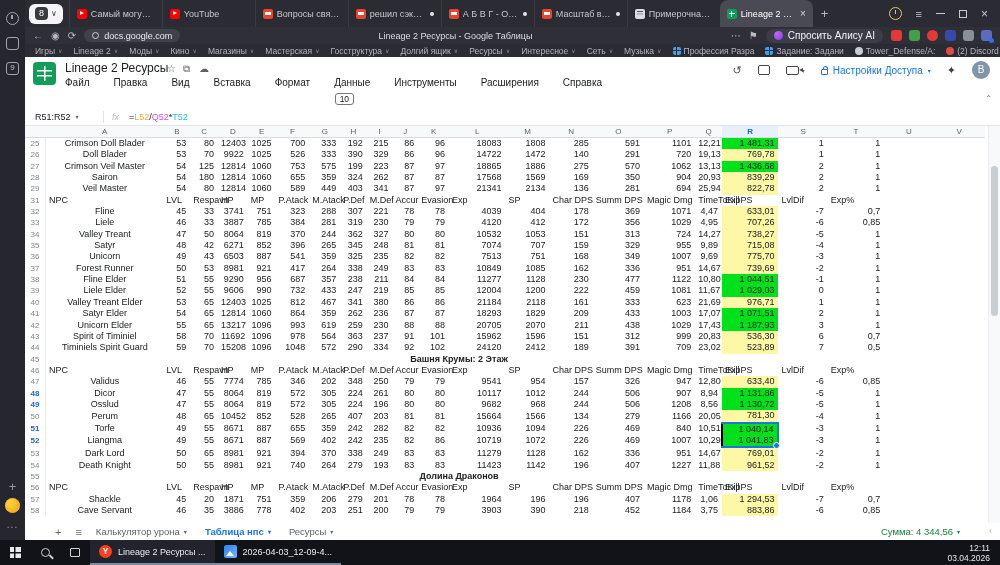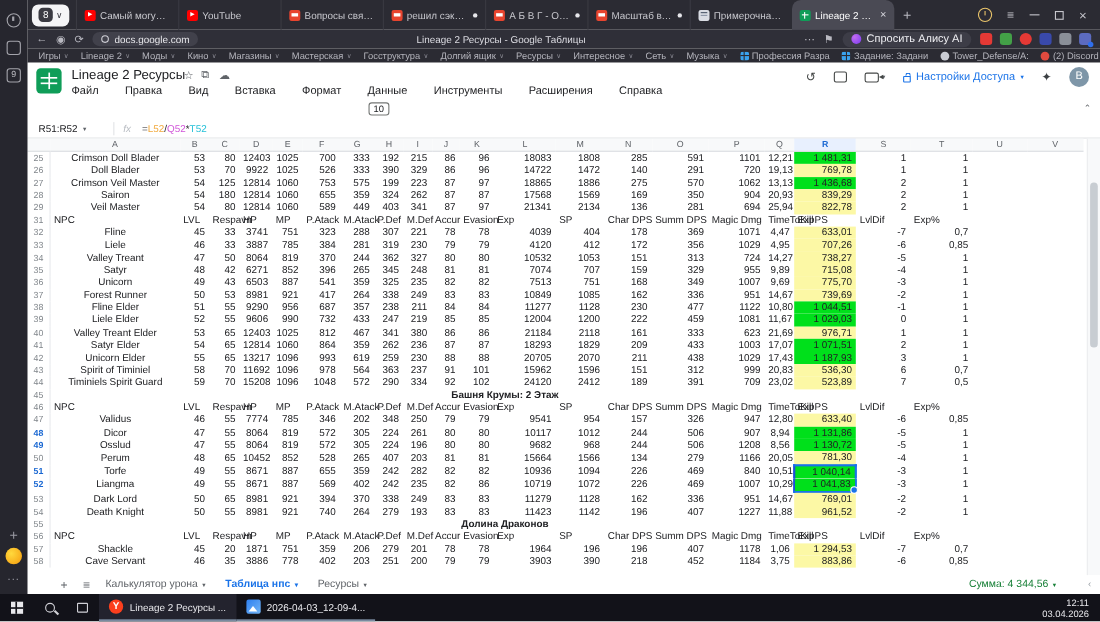--- a/index.html
+++ b/index.html
@@ -111,21 +111,21 @@
 tr.letters td { background:#f8f9fa; border-bottom:1px solid #dadce0; color:#5f6368; font-size:8px; text-align:center; height:11px; line-height:11px; padding:0; }
 tr.letters td.selcol { background:#e8f0fe; color:#1967d2; font-weight:bold; }
 td.gut { color:#80868b; font-size:8px; text-align:center; border-right:1px solid #e8eaed; background:#fff; padding:0; }
 td.gut.selnum { color:#1967d2; font-weight:bold; }
 td.acell { text-align:center; }
 td.num { text-align:right; padding-right:4px; }
 td.hdr { text-align:left; }
 td.hdr-r { text-align:right; padding-right:4px; }
 td.g { background:#00e01b; }
 td.y { background:#fcf8a5; }
-td.selR { border-left:2px solid #1d4ed8; border-right:2px solid #1a73e8; }
+td.selR { border-left:2px solid #000000; border-right:2px solid #1a73e8; }
 td.selR-top { border-top:2px solid #1a73e8; }
 td.selR-bot { border-bottom:2px solid #1a73e8; position:relative; }
 td.selR-bot::after { content:""; position:absolute; right:-3px; bottom:-3px; width:5px; height:5px; border-radius:50%; background:#1a73e8; border:1px solid #fff; }
 .seclabel { display:inline-block; position:relative; left:410px; transform:translateX(-50%); font-weight:bold; }
 
 
 #vscroll { position:absolute; right:0; top:126px; width:12px; height:397px; background:#f8f9fa; border-left:1px solid #ebedef; }
 #vthumb { position:absolute; left:2px; right:2px; top:40px; height:150px; background:#c8cdd2; border-radius:4px; }
 
 

